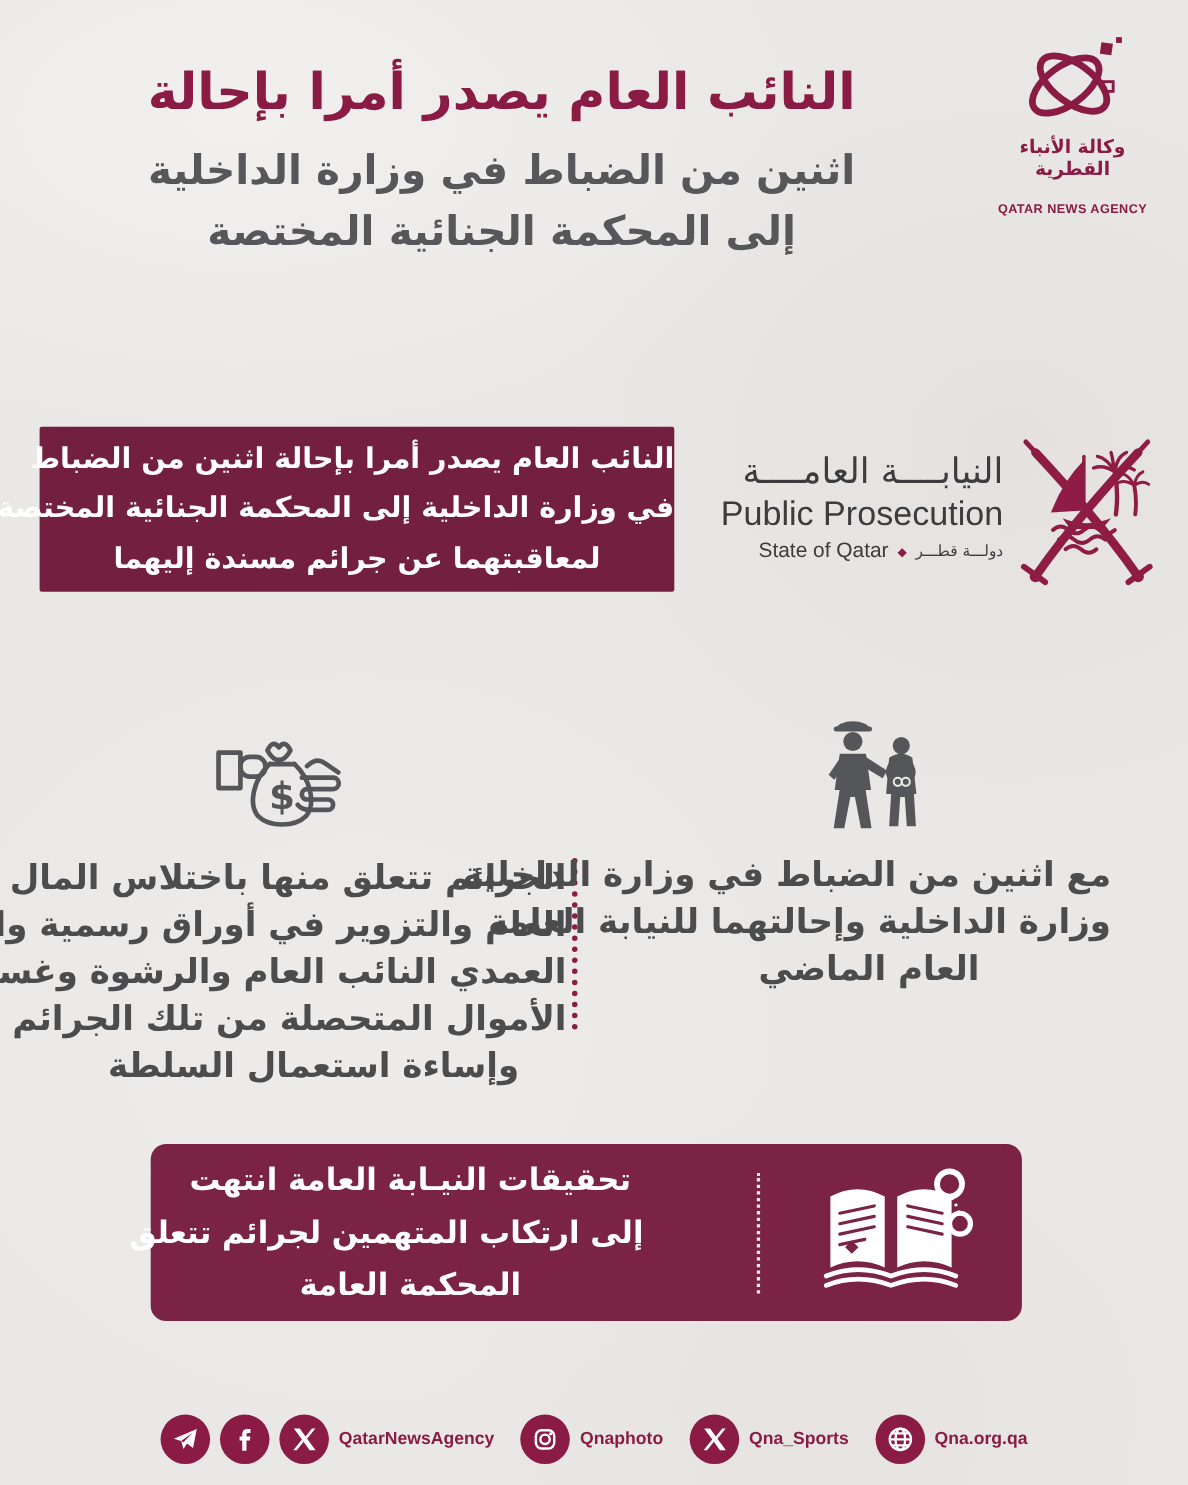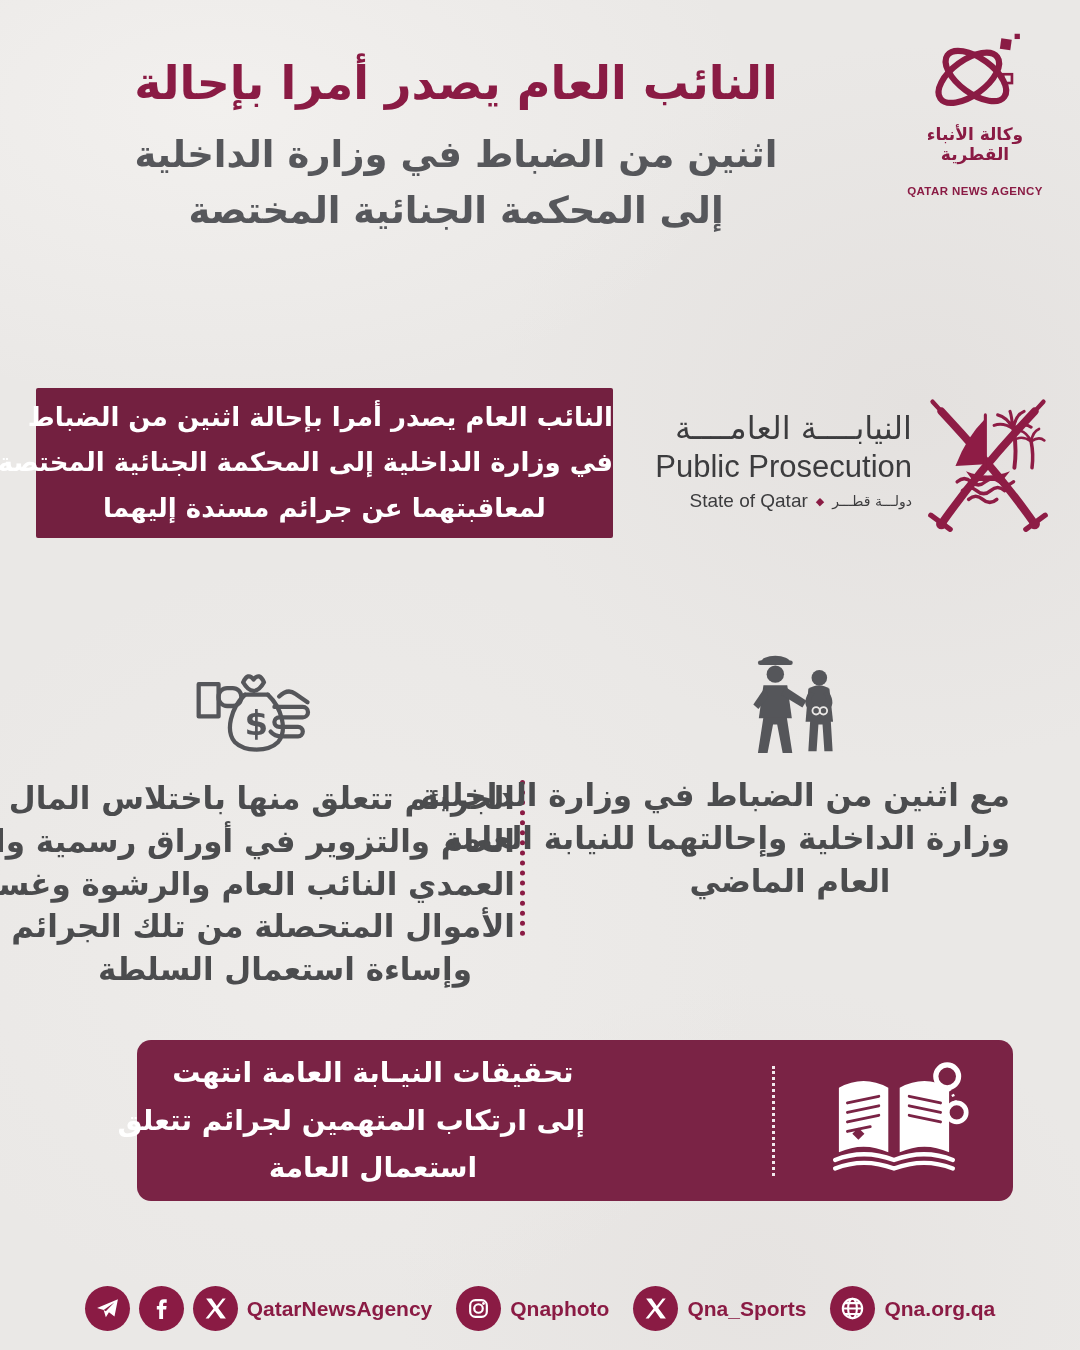--- a/index.html
+++ b/index.html
@@ -51,37 +51,37 @@
   .fact-left{ left:55px; top:648px; width:460px; }
   .fact-right{ left:570px; top:645px; width:440px; }
   .fact-icon{ height:115px; display:flex; justify-content:center; align-items:center; }
   .fact-left .fact-icon{ transform:translateX(-30px); }
   .fact-text{ margin-top:14px; font-weight:bold; font-size:31px; line-height:1.38; color:var(--text-dark,#4B4C4E); }
   .fact-text div{ white-space:nowrap; }
   .v-divider{ position:absolute; left:520px; top:780px; height:156px; width:0; border-left:5px dotted var(--maroon,#8A1B44); }
 
   
   .bottom-banner{
-    position:absolute; left:137px; top:1040px; width:876px; height:161px;
+    position:absolute; left:137px; top:1040px; width:792px; height:161px;
     background:var(--banner2,#7A2345); border-radius:14px; color:#fff;
     display:flex; align-items:center;
   }
   .bb-text{ width:424px; margin-left:24px; text-align:center; font-weight:bold; font-size:28px; line-height:1.7; }
   .bb-text div{ white-space:nowrap; }
   .bb-divider{ height:110px; width:0; border-left:3px dotted rgba(255,255,255,.9); margin-left:auto; }
   .bb-icon{ width:238px; display:flex; justify-content:center; align-items:center; }
   .bb-icon svg{ width:152px; height:124px; }
 
   
   .footer{ position:absolute; left:0; right:0; top:1286px; display:flex; justify-content:center; align-items:center; gap:24px; }
   .sg{ display:flex; align-items:center; gap:9px; }
   .circle{ width:45px; height:45px; border-radius:50%; background:var(--maroon,#8A1B44);
            display:flex; align-items:center; justify-content:center; flex:none; }
   .circle svg{ width:25px; height:25px; display:block; }
-  .sg .lbl{ font-family:"Liberation Sans", sans-serif; font-weight:bold; font-size:21px; color:var(--maroon,#8A1B44); }
+  .sg .lbl{ font-family:"Liberation Sans", sans-serif; font-weight:bold; font-size:16px; color:var(--maroon,#8A1B44); }
 </style>
 </head>
 <body>
 
 <div class="page">
 
   <div class="headline" dir="rtl">
     <h1>النائب العام يصدر أمرا بإحالة</h1>
     <div class="sub">
       <div>اثنين من الضباط في وزارة الداخلية</div>
@@ -204,21 +204,21 @@
       <div>مع اثنين من الضباط في وزارة الداخلية</div>
       <div>وزارة الداخلية وإحالتهما للنيابة العامة</div>
       <div>العام الماضي</div>
     </div>
   </div>
 
   <div class="bottom-banner">
     <div class="bb-text" dir="rtl">
       <div>تحقيقات النيـابة العامة انتهت</div>
       <div>إلى ارتكاب المتهمين لجرائم تتعلق</div>
-      <div>استعمال العامة</div>
+      <div>المحكمة العامة</div>
     </div>
     <div class="bb-divider"></div>
     <div class="bb-icon">
       <svg viewBox="0 0 160 130">
         <g fill="#fff">
           <path d="M22 30 Q48 16 74 30 L74 98 Q48 86 22 98 Z"></path>
           <path d="M86 30 Q112 16 138 30 L138 98 Q112 86 86 98 Z"></path>
         </g>
         <g stroke="var(--banner2,#7A2345)" stroke-width="3" fill="none" stroke-linecap="round">
           <path d="M31 46 l33 -7 M31 56 l33 -7 M31 66 l33 -7 M31 76 l24 -5"></path>

